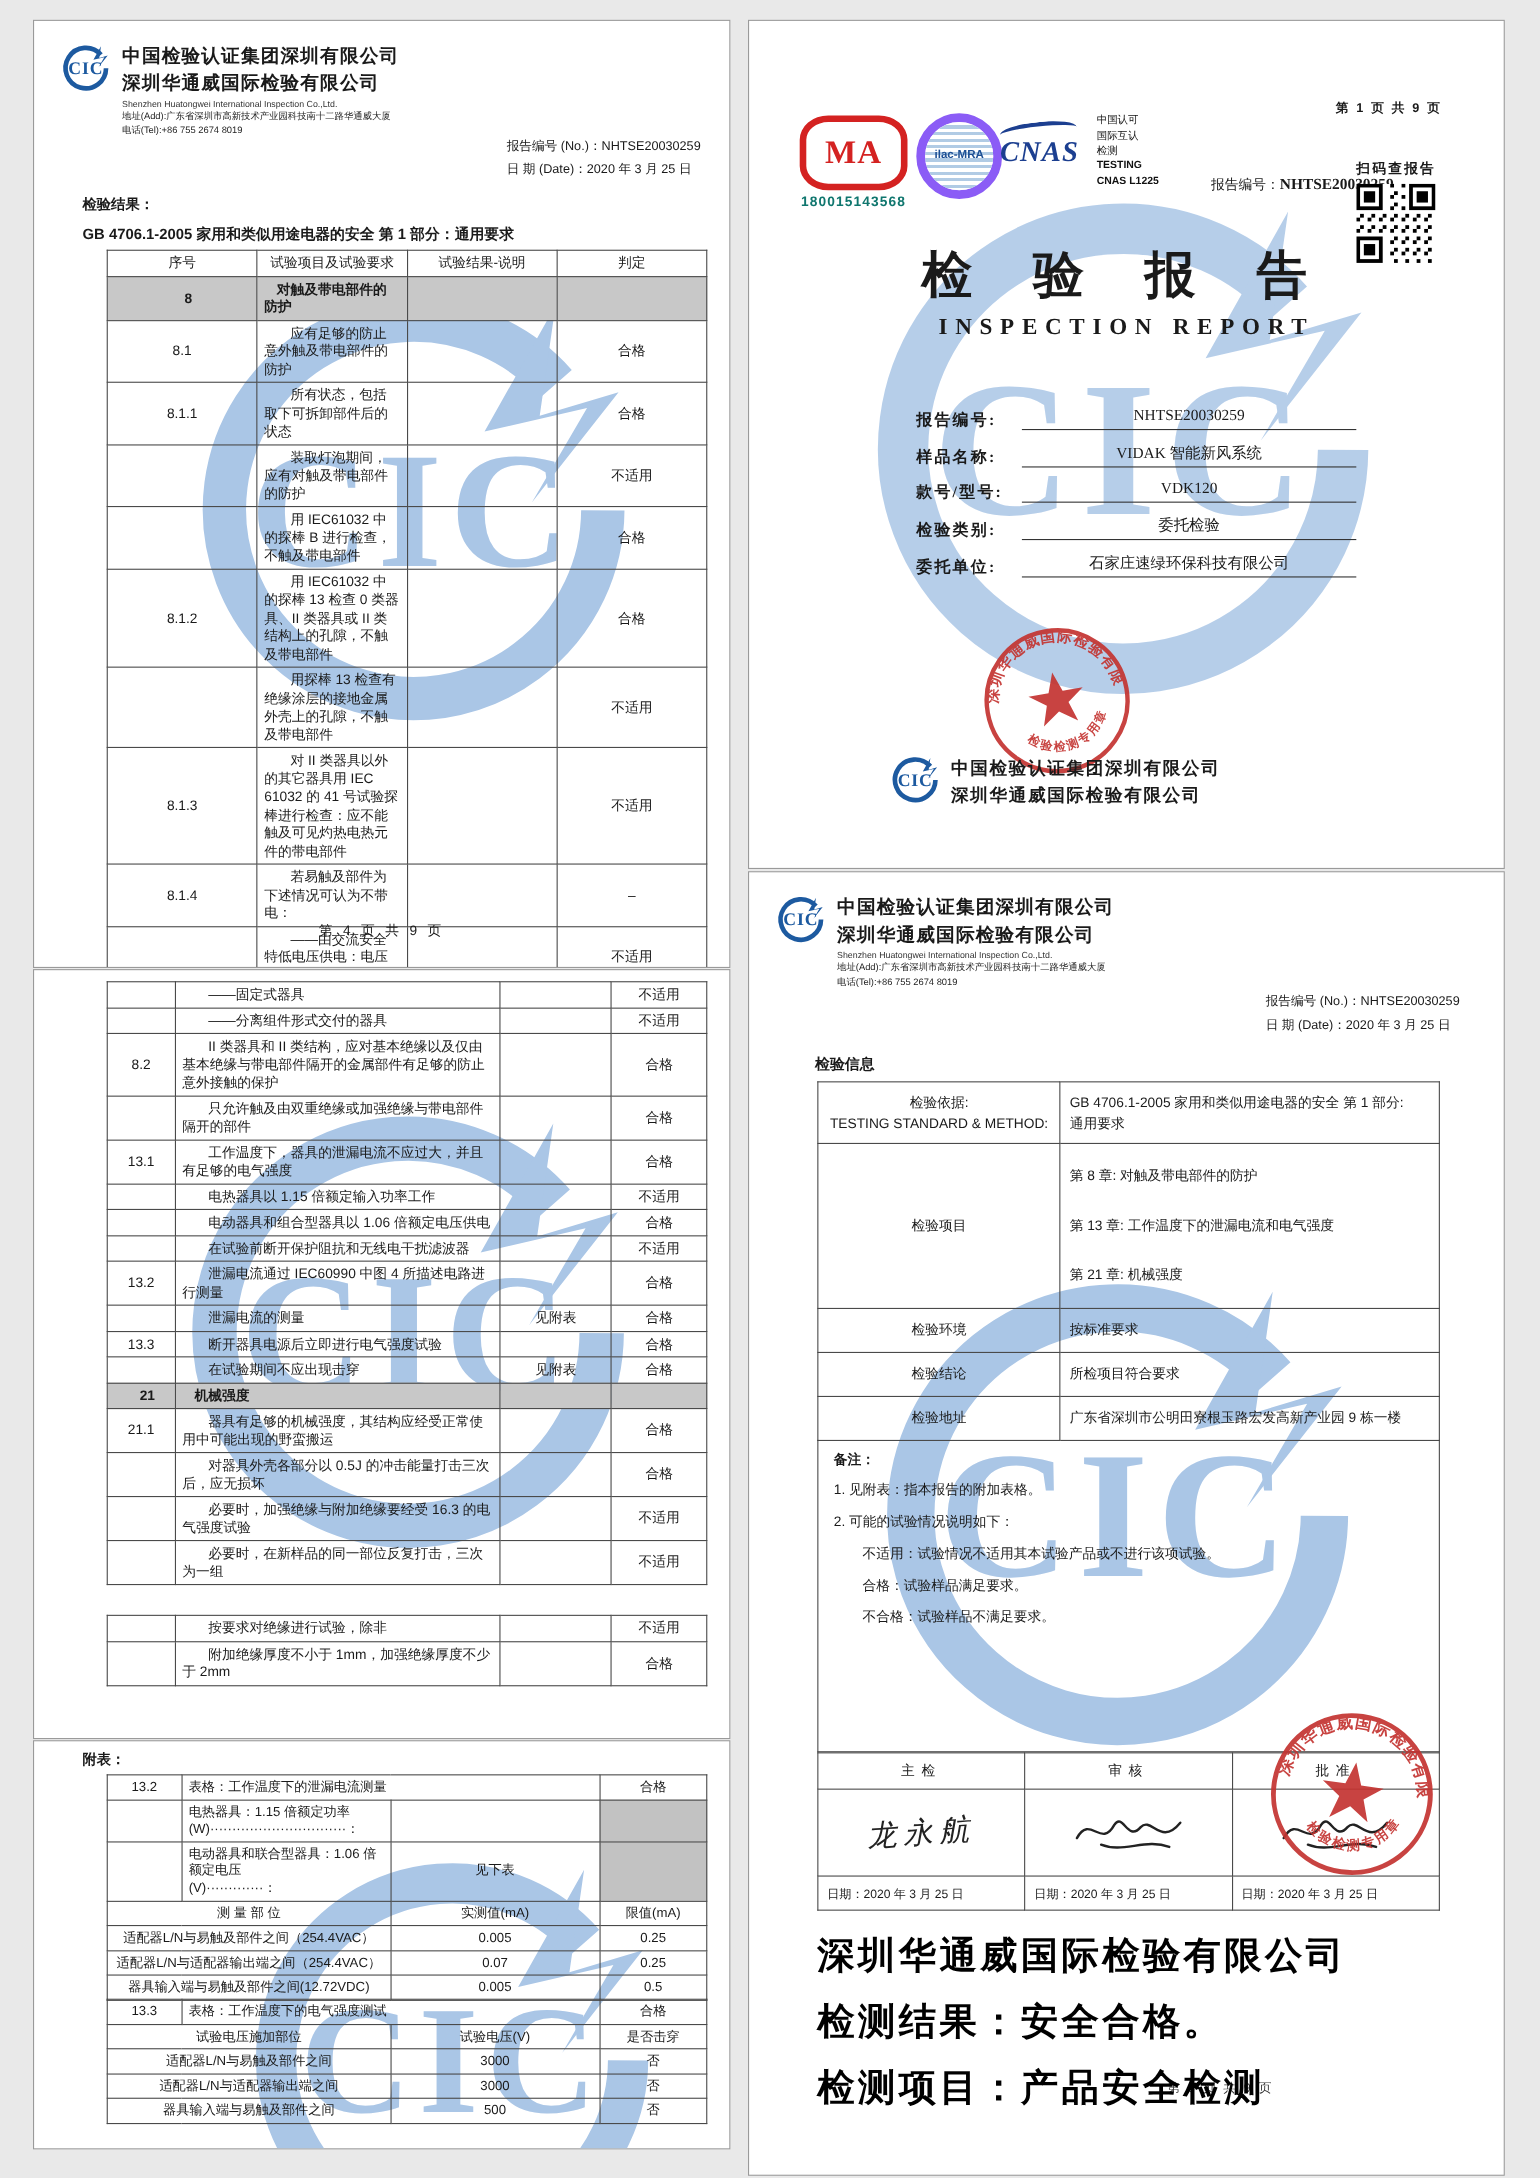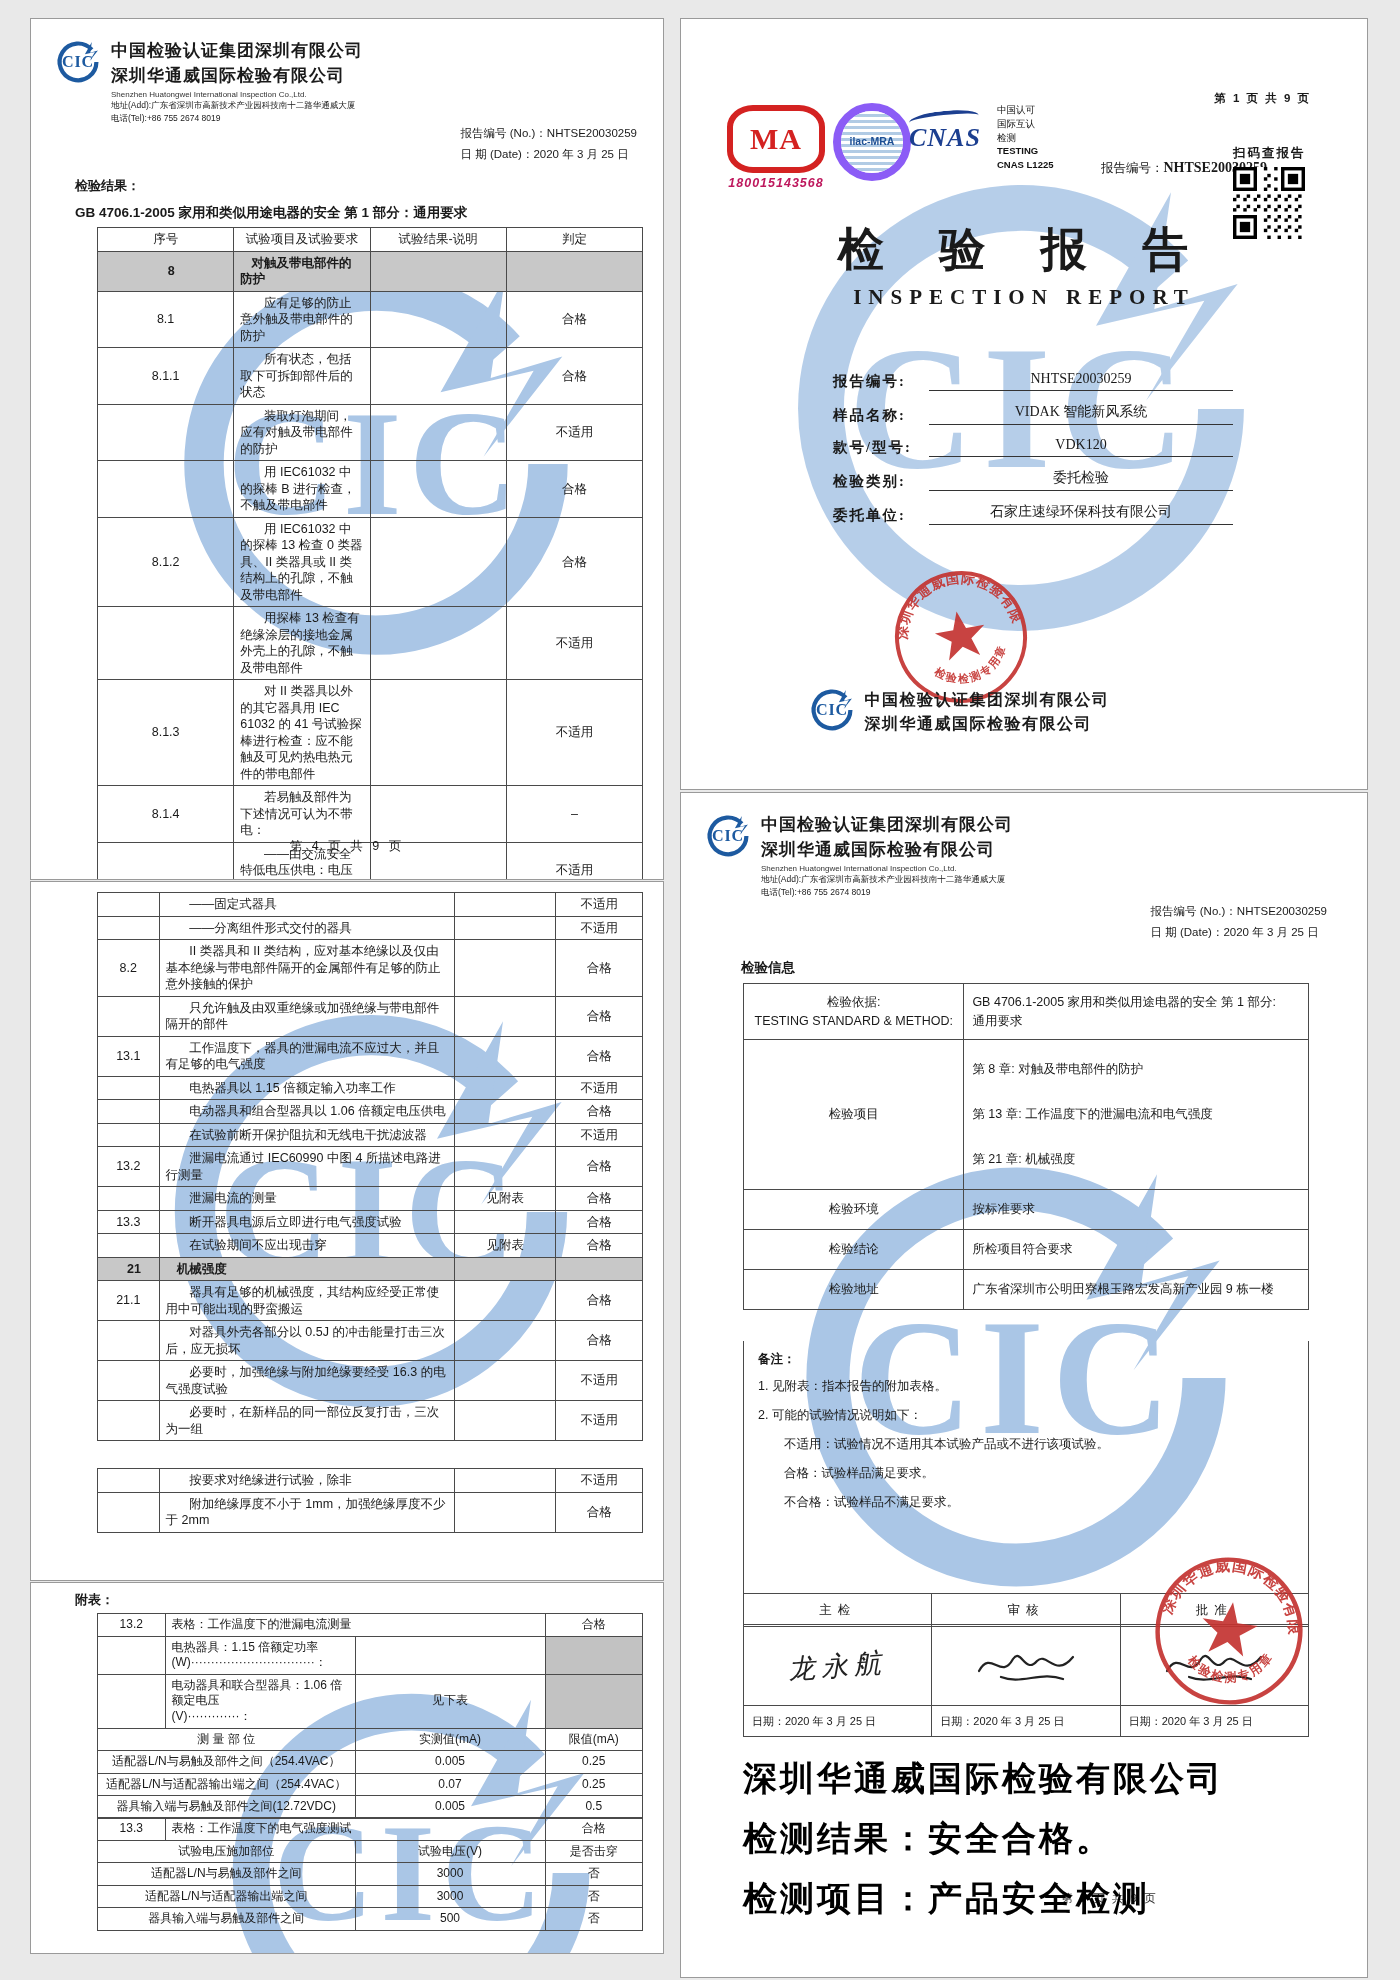--- a/index.html
+++ b/index.html
@@ -38,21 +38,21 @@
   table.at td.gray{background:#c2c2c2;}
   table.at td.center{text-align:center;}
   .pg-foot{font-size:12.5px;text-align:center;letter-spacing:3px;}
   .h-result{font-size:13px;font-weight:bold;}
   .h-title{font-size:13.5px;font-weight:bold;}
   
   .pageno{font-size:11.5px;font-weight:bold;letter-spacing:2px;}
   .cma-box{width:86px;height:56px;border:6px solid #d42221;border-radius:26px/22px;
     display:flex;align-items:center;justify-content:center;}
   .cma-box span{font-size:30px;font-weight:bold;color:#d42221;font-family:"Liberation Serif",serif;letter-spacing:1px;}
-  .cma-num{color:#be185d;font-weight:bold;font-size:12.5px;letter-spacing:1px;margin-top:3px;text-align:center;font-style:italic;}
+  .cma-num{color:#0f766e;font-weight:bold;font-size:12.5px;letter-spacing:1px;margin-top:3px;text-align:center;}
   .ilac{width:62px;height:62px;border-radius:50%;border:8px solid #8b5cf6;position:relative;overflow:hidden;}
   .ilac .stripes{position:absolute;inset:0;
     background:repeating-linear-gradient(#fff 0 3px,#9dbede 3px 6px);opacity:.8;}
   .ilac .t{position:absolute;left:0;right:0;top:24px;text-align:center;font-size:10.5px;font-weight:bold;color:#1d4f94;}
   .cnas{font-size:26px;font-weight:bold;font-style:italic;color:#1c3f90;font-family:"Liberation Serif",serif;letter-spacing:1px;}
   .cnas-swoosh{width:70px;height:12px;border-top:4px solid #1c3f90;border-radius:50%;margin-bottom:-4px;transform:rotate(-6deg);}
   .accred{font-size:9.5px;line-height:1.45;color:#111;}
   .accred .b{font-weight:bold;}
   .cover-rno{font-size:12.5px;}
   .cover-rno .v{font-family:"Liberation Serif",serif;font-weight:bold;font-size:14px;}
@@ -595,21 +595,21 @@
     <td class="lab">检验结论</td>
     <td class="val">所检项目符合要求</td>
         </tr>
         <tr style="height:40px">
     <td class="lab">检验地址</td>
     <td class="val">广东省深圳市公明田寮根玉路宏发高新产业园 9 栋一楼</td>
         </tr>
       </tbody>
   </table>
 
-  <div class="notes-box fg" style="left:62px;top:516px;height:284px;margin-top:32px;">
+  <div class="notes-box fg" style="left:62px;top:516px;height:284px;">
     <div class="notes-h">备注：</div>
     <div id="notes-list">
         <div class="note-line ">1.  见附表：指本报告的附加表格。</div>
         <div class="note-line ">2.  可能的试验情况说明如下：</div>
         <div class="note-line sub">不适用：试验情况不适用其本试验产品或不进行该项试验。</div>
         <div class="note-line sub">合格：试验样品满足要求。</div>
         <div class="note-line sub">不合格：试验样品不满足要求。</div>
       </div>
   </div>
 

